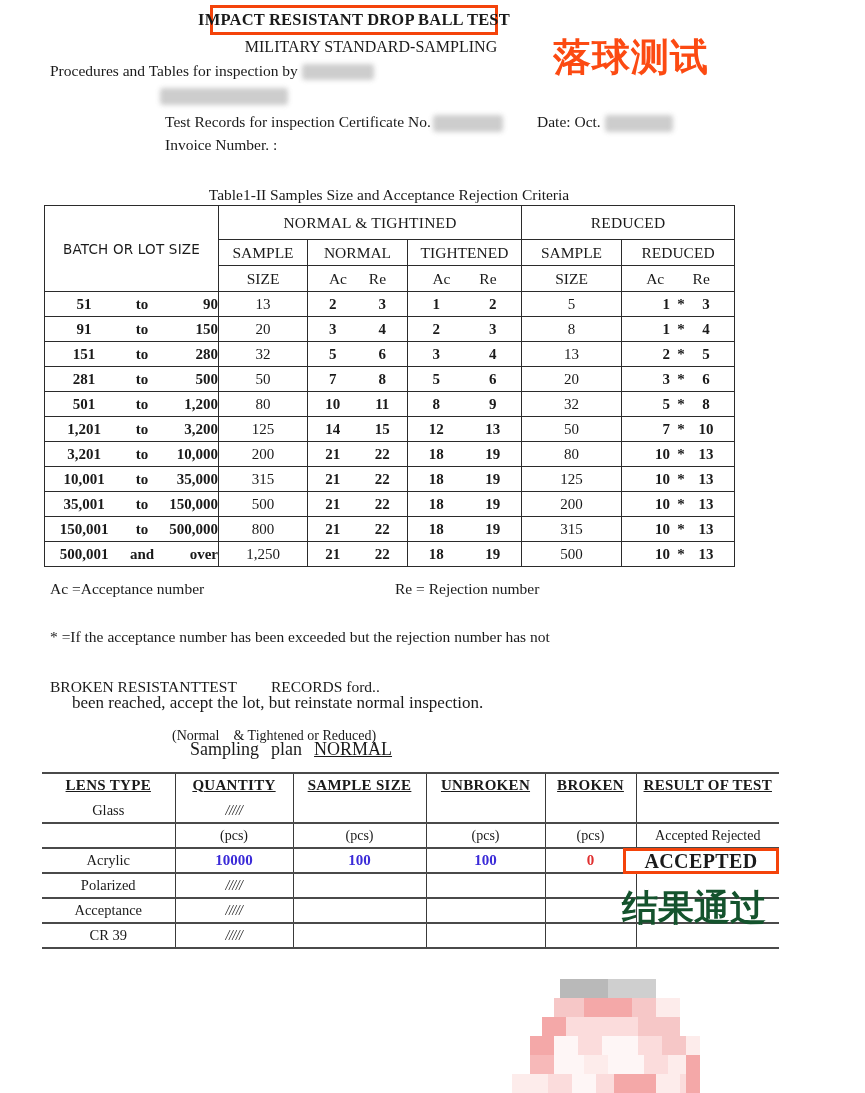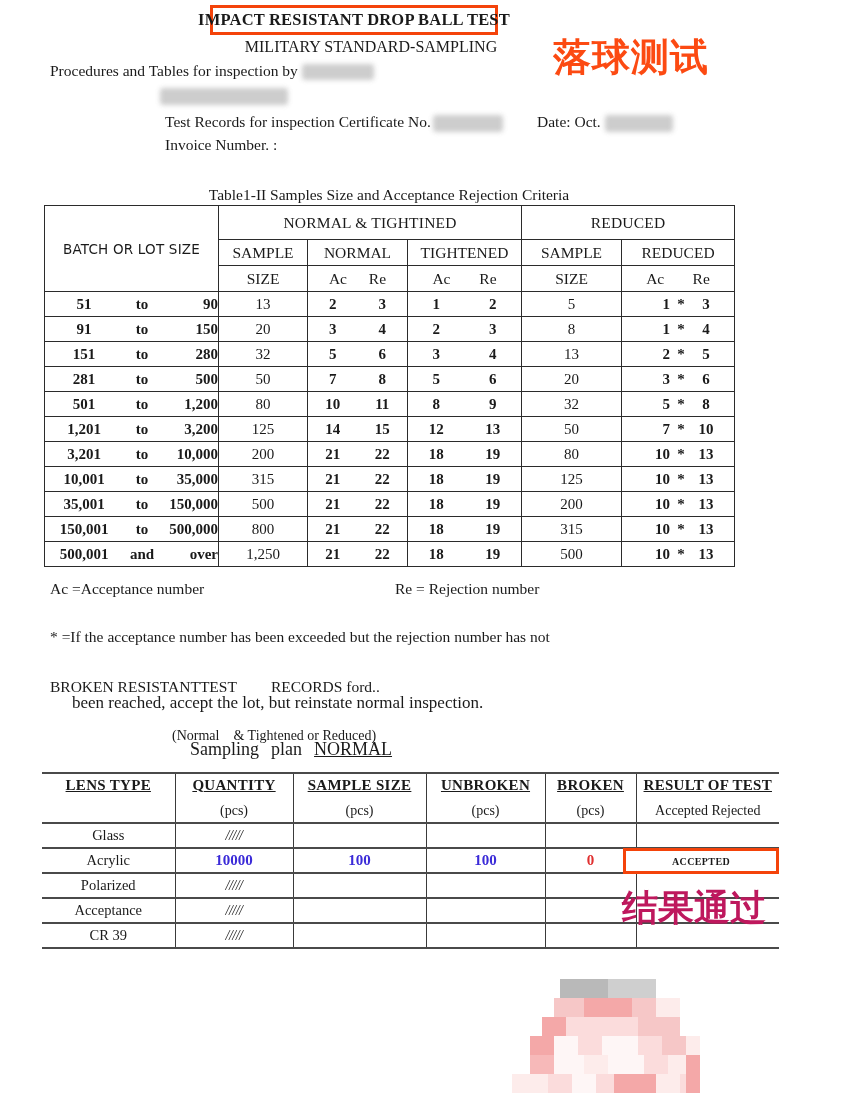--- a/index.html
+++ b/index.html
@@ -311,33 +311,33 @@
     position: absolute;
     left: 623px;
     top: 848px;
     width: 156px;
     height: 26px;
     border: 3px solid #f4430a;
     background: #fff;
     display: flex;
     align-items: center;
     justify-content: center;
-    font-size: 10px;
+    font-size: 20px;
     font-weight: 700;
     letter-spacing: 0.4px;
   }
 
   .cn-annotation-bot {
     position: absolute;
     left: 622px;
     top: 884px;
     font-family: "DejaVu Sans", "Liberation Sans", sans-serif;
     font-size: 36px;
     font-weight: 700;
-    color: #be185d;
+    color: #14532d;
     letter-spacing: 0px;
     white-space: nowrap;
   }
 
   
   .stamp {
     position: absolute;
     left: 512px;
     top: 975px;
     width: 185px;
@@ -797,34 +797,34 @@
     <tbody id="t2-body">
         <tr class="hdr-row" style="height: 26px;">
           <td><span class="hdr-label">LENS   TYPE</span></td>
           <td><span class="hdr-label">QUANTITY</span></td>
           <td><span class="hdr-label">SAMPLE SIZE</span></td>
           <td><span class="hdr-label">UNBROKEN</span></td>
           <td><span class="hdr-label">BROKEN</span></td>
           <td><span class="hdr-label">RESULT OF TEST</span></td>
         </tr>
         <tr class="sep-bot" style="height: 25px;">
+          <td class="">Glass</td>
+          <td><span class="slashes">/////</span></td>
+          <td><span class=""></span></td>
+          <td><span class=""></span></td>
+          <td><span class=""></span></td>
+          <td><span></span></td>
+        </tr>
+        <tr class="sep-bot" style="height: 25px;">
           <td><span class="hdr-pcs"></span></td>
           <td><span class="hdr-pcs">(pcs)</span></td>
           <td><span class="hdr-pcs">(pcs)</span></td>
           <td><span class="hdr-pcs">(pcs)</span></td>
           <td><span class="hdr-pcs">(pcs)</span></td>
           <td><span class="hdr-accrej">Accepted Rejected</span></td>
-        </tr>
-        <tr class="sep-bot" style="height: 25px;">
-          <td class="">Glass</td>
-          <td><span class="slashes">/////</span></td>
-          <td><span class=""></span></td>
-          <td><span class=""></span></td>
-          <td><span class=""></span></td>
-          <td><span></span></td>
         </tr>
         <tr class="sep-bot" style="height: 25px;">
           <td class="">Acrylic</td>
           <td><span class="val-blue">10000</span></td>
           <td><span class="val-blue">100</span></td>
           <td><span class="val-blue">100</span></td>
           <td><span class="val-red">0</span></td>
           <td><span></span></td>
         </tr>
         <tr class="sep-bot" style="height: 25px;">

